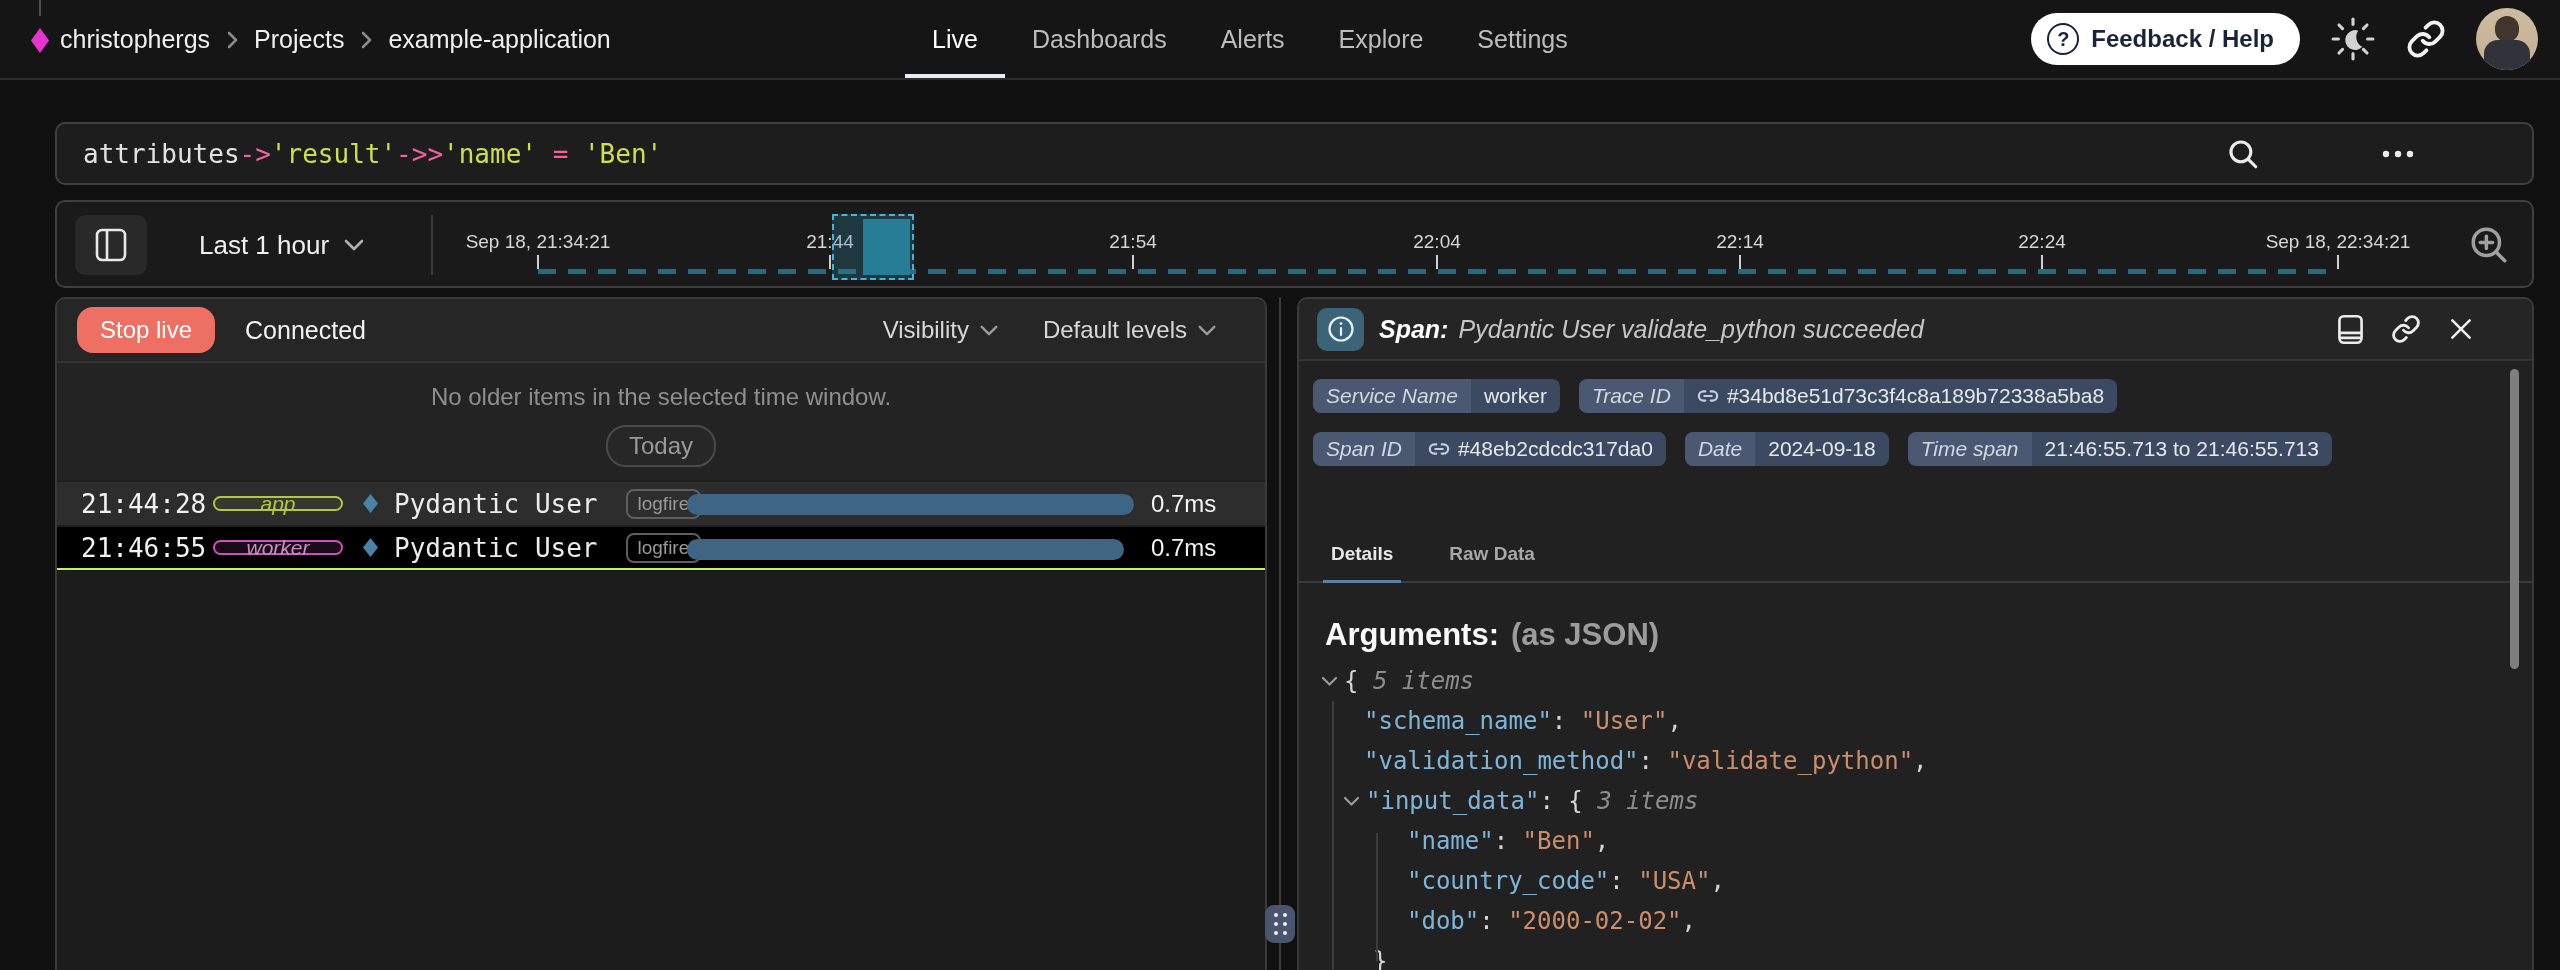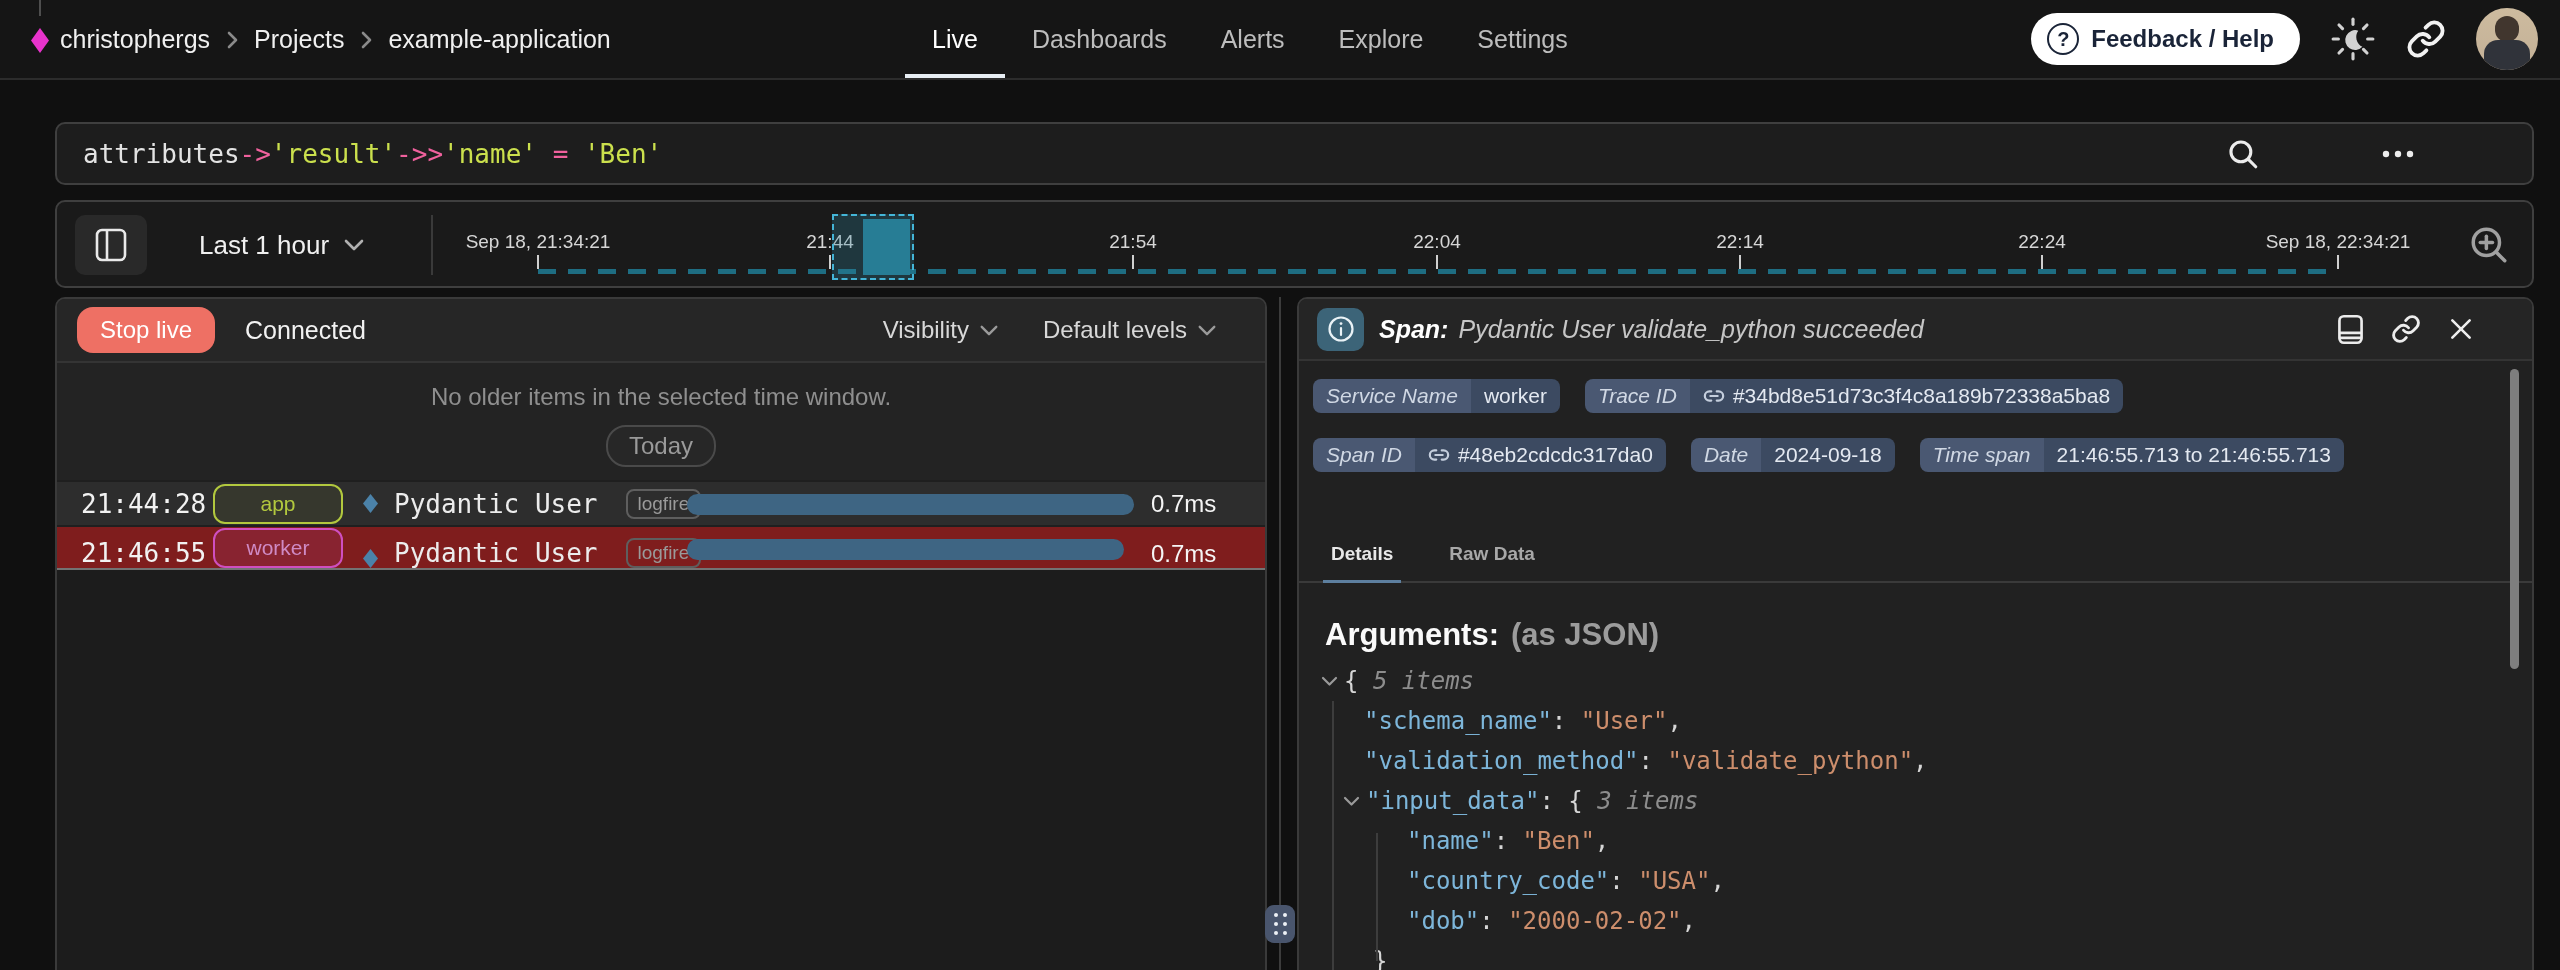--- a/index.html
+++ b/index.html
@@ -51,23 +51,23 @@
   .stop-live { background:#ee7064; color:#ffffff; border:none; border-radius:16px; font-size:24px; padding:9px 23px; cursor:pointer; }
   .connected { margin-left:30px; font-size:25px; color:#f2f2f2; }
   .lp-filters { margin-left:auto; display:flex; align-items:center; gap:44px; padding-right:28px; }
   .filter { display:flex; align-items:center; gap:10px; font-size:24px; color:#d8d8d8; cursor:pointer; }
   .lp-empty { text-align:center; padding-top:20px; }
   .lp-empty .msg { font-size:24px; color:#8f8f8f; }
   .today-btn { margin-top:14px; display:inline-block; background:#272727; border:2px solid #4a4a4a; border-radius:20px; color:#9a9a9a; font-size:24px; padding:5px 21px; cursor:pointer; }
   .lp-rows { position:absolute; left:0; right:0; top:181px; }
   .lrow { position:relative; height:45px; display:flex; align-items:center; padding-left:24px; border-top:2px solid #1f1f1f; cursor:pointer; }
   .lrow.r1 { background:#2d2d2d; }
-  .lrow.r2 { background:#7f1d1d; border-bottom:2px solid #737373;align-items:flex-end; }
+  .lrow.r2 { background:#000000; border-bottom:2px solid #bef264; }
   .lrow .time { width:118px; font-family:"DejaVu Sans Mono", monospace; font-size:26px; color:#f2f2f2; }
-  .svc-badge { width:130px; height:40px; margin-left:14px; border-radius:12px; display:flex; align-items:center; justify-content:center; font-size:21px; }
+  .svc-badge { width:130px; height:15px; margin-left:14px; border-radius:12px; display:flex; align-items:center; justify-content:center; font-size:21px;font-style:italic; }
   .svc-app { border:2px solid #b2c83e; color:#b2c83e; background:rgba(178,200,62,0.07); }
   .svc-worker { border:2px solid #cf4fc0; color:#cf8ac4; background:rgba(207,79,192,0.12); }
   .row-diamond { margin-left:20px; }
   .lrow .title { margin-left:16px; font-family:"DejaVu Sans Mono", monospace; font-size:26px; color:#ececec; }
   .tag { margin-left:28px; border:2px solid #5e5e5e; border-radius:8px; color:#9a9a9a; font-size:19px; padding:2px 10px; }
   .lrow .bar { position:absolute; left:630px; top:12px; height:21px; border-radius:11px; background:#3e6583; }
   .lrow.r1 .bar { width:447px; } .lrow.r2 .bar { width:437px; }
   .lrow .dur { position:absolute; left:1094px; font-size:24px; color:#f5f5f5; }
   .lp-rest { position:absolute; left:0; right:0; top:271px; bottom:0; background:#1c1c1c; }
 
@@ -78,21 +78,21 @@
   .dots i { width:4px; height:4px; border-radius:50%; background:#eef1f6; }
 
   
   .detail-panel { position:absolute; left:1297px; top:297px; width:1237px; height:690px; background:#212121; border:2px solid #3a3a3a; border-radius:10px; overflow:hidden; }
   .dp-header { height:62px; display:flex; align-items:center; padding:0 18px; background:#252525; border-bottom:2px solid #343434;font-style:italic; }
   .info-ic { width:47px; height:43px; border-radius:10px; background:#3c6478; display:flex; align-items:center; justify-content:center; }
   .dp-kind { margin-left:15px; font-size:25px; font-weight:700; color:#ffffff; }
   .dp-title { margin-left:10px; font-size:25px; color:#c6c6c6; }
   .dp-hicons { margin-left:auto; display:flex; align-items:center; gap:27px; padding-right:40px; }
   .dp-hicons > * { cursor:pointer; }
-  .badges { position:absolute; left:0; top:66px; display:flex; flex-wrap:wrap; gap:25px; padding:14px; padding-right:90px; }
+  .badges { position:absolute; left:0; top:66px; display:flex; flex-wrap:wrap; gap:19px; padding:14px; padding-right:90px; }
   .badge { height:34px; border-radius:8px; overflow:hidden; display:inline-flex; align-items:stretch; font-size:21px; white-space:nowrap; }
   .b-label { background:#4a5872; color:#d0d8e4; font-style:italic; display:flex; align-items:center; padding:0 13px; }
   .b-value { background:#3c4a61; color:#e4e9f1; display:flex; align-items:center; gap:8px; padding:0 13px; }
   .dp-tabs { position:absolute; left:0; right:0; top:228px; height:56px; border-bottom:2px solid #3a3a3a; display:flex; align-items:flex-end; padding-left:28px; gap:48px; }
   .dp-tab { position:relative; font-size:19px; color:#a8a8a8; padding:0 4px 16px 4px; cursor:pointer;font-weight:bold; }
   .dp-tab.active { color:#e8e8e8; }
   .dp-tab.active::after { content:""; position:absolute; left:-4px; right:-4px; bottom:-2px; height:3px; background:#5d7f9f; }
   .args-title { position:absolute; left:26px; top:318px; font-size:31px; font-weight:700; color:#fafafa; }
   .args-title .sub { color:#9c9c9c; margin-left:12px; }
   .json { position:absolute; left:0; right:0; top:362px; font-family:"DejaVu Sans Mono", monospace; font-size:24px; }

